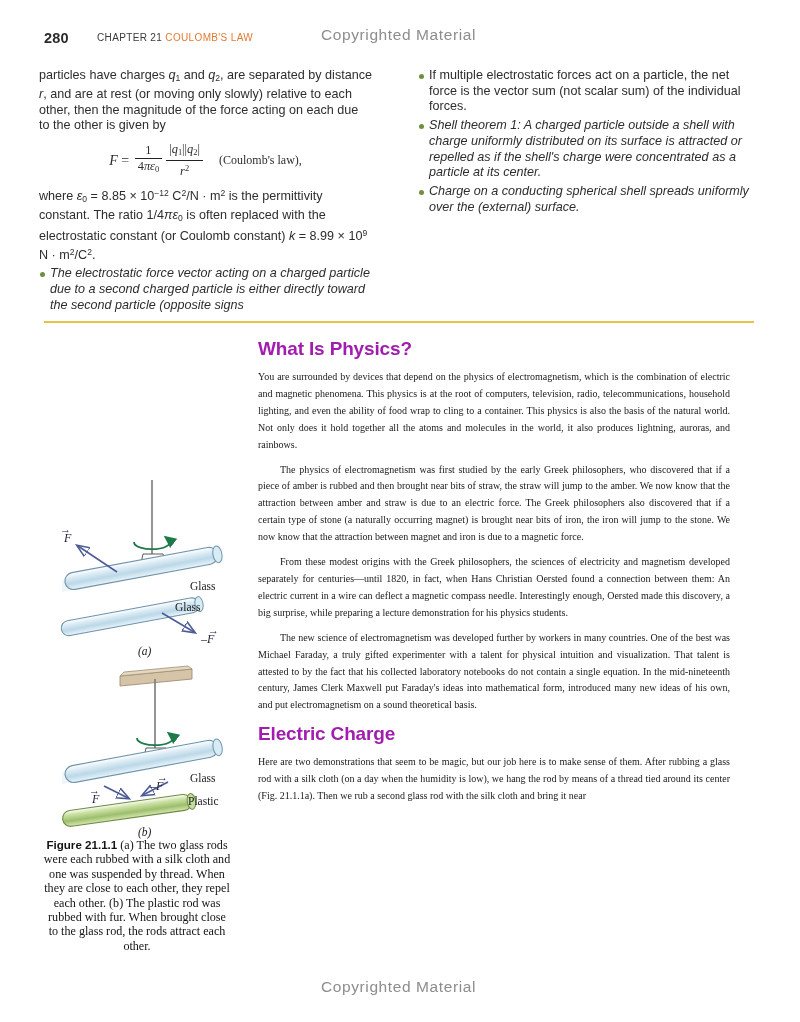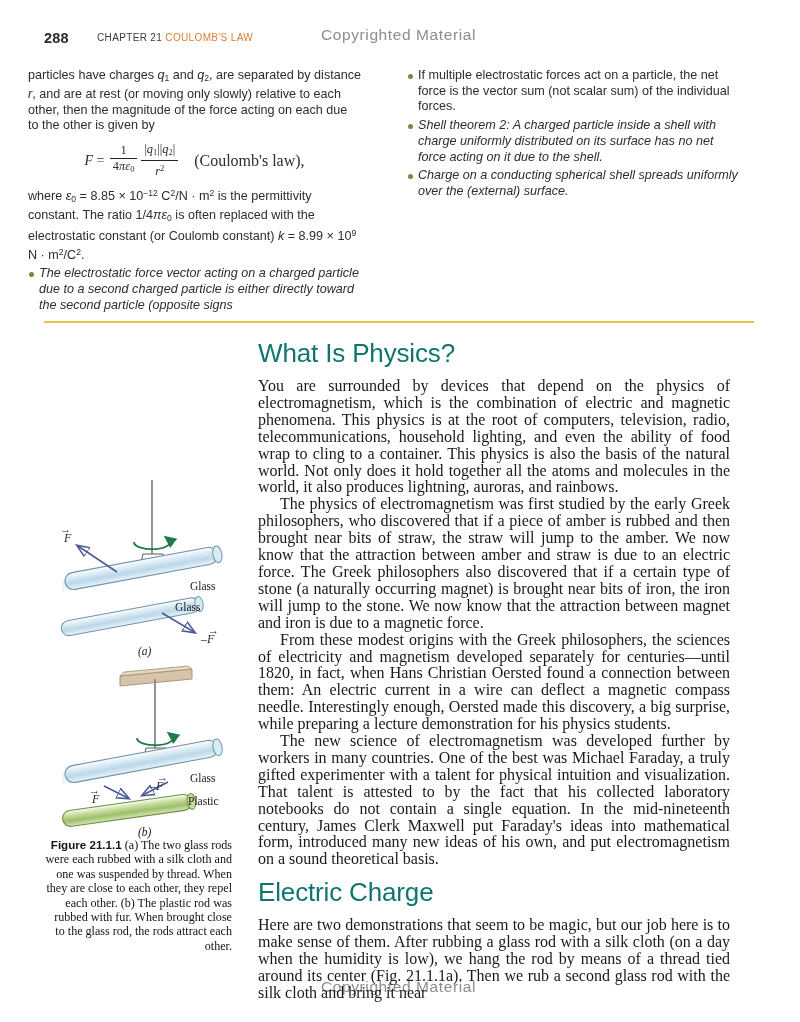--- a/index.html
+++ b/index.html
@@ -63,21 +63,21 @@
     font-family: "Liberation Sans", sans-serif;
     font-size: 15.5px;
     color: #8d8d8d;
     letter-spacing: .6px;
   }
 
   
   .summary {
     position: absolute;
     top: 68px;
-    left: 28px;
+    left: 39px;
     width: 712px;
     height: 238px;
   }
   .sum-col {
     position: absolute;
     top: 0;
     width: 333px;
     font-family: "Liberation Sans", sans-serif;
     font-size: 12.6px;
     line-height: 15.7px;
@@ -125,21 +125,21 @@
     line-height: 13px;
   }
   .frac .bar {
     width: 100%;
     height: 1px;
     background: #222;
     margin: 1px 0;
   }
   .eq-label {
     margin-left: 14px;
-    font-size: 16px;
+    font-size: 12px;
   }
   i.v { font-style: italic; }
   sub.s { font-size: .68em; vertical-align: -.25em; }
   sup.s { font-size: .68em; vertical-align: .45em; }
 
   
   .gold-rule {
     position: absolute;
     left: 44px;
     top: 321px;
@@ -150,66 +150,66 @@
 
   
   .maincol {
     position: absolute;
     left: 258px;
     top: 338px;
     width: 472px;
   }
   .sec-head {
     font-family: "Liberation Sans", sans-serif;
-    font-weight: normal;
-    font-size: 26px;
-    color: #0f766e;
+    font-weight: bold;
+    font-size: 19px;
+    color: #a21caf;
     letter-spacing: -.15px;
     margin: 0 0 9px 0;
   }
   .sec-head.second { margin-top: 9px; }
   .body-p {
     margin: 0;
     font-family: "Liberation Serif", serif;
-    font-size: 16px;
+    font-size: 10px;
     line-height: 16.9px;
     text-align: justify;
     color: #191919;
   }
-  .body-p.indent { text-indent: 22px; }
+  .body-p.indent { text-indent: 22px; margin-top: 8px; }
 
   
   .figure {
     position: absolute;
     left: 42px;
     top: 480px;
     width: 200px;
   }
   .figcaption {
     position: absolute;
     left: 42px;
     top: 838px;
     width: 190px;
     font-family: "Liberation Serif", serif;
     font-size: 12.1px;
     line-height: 14.4px;
     color: #141414;
-    text-align: right;
+    text-align: center;
   }
   .figcaption .fignum {
     font-family: "Liberation Sans", sans-serif;
     font-weight: bold;
     font-size: 11.6px;
   }
 </style>
 </head>
 <body>
 
 <div class="runhead">
-  <span class="folio">288</span>
+  <span class="folio">280</span>
   <span class="chap">
     <span>CHAPTER 21</span>
     <span class="chap-title">COULOMB'S LAW</span>
   </span>
 </div>
 <div class="watermark-top">Copyrighted Material</div>
 <div class="watermark-bottom">Copyrighted Material</div>
 
 <div class="summary">
 
@@ -233,21 +233,21 @@
       </span>
     </div>
 
     <p>where <i class="v">ε</i><sub class="s">0</sub> = 8.85 × 10<sup class="s">−12</sup> C<sup class="s">2</sup>/N · m<sup class="s">2</sup> is the permittivity constant. The ratio 1/4<i class="v">πε</i><sub class="s">0</sub> is often replaced with the electrostatic constant (or Coulomb constant) <i class="v">k</i> = 8.99 × 10<sup class="s">9</sup> N · m<sup class="s">2</sup>/C<sup class="s">2</sup>.</p>
 
     <p class="bullet-item">The electrostatic force vector acting on a charged particle due to a second charged particle is either directly toward the second particle (opposite signs</p>
   </div>
 
   <div class="sum-col right">
     <p class="bullet-item">If multiple electrostatic forces act on a particle, the net force is the vector sum (not scalar sum) of the individual forces.</p>
-    <p class="bullet-item">Shell theorem 2: A charged particle inside a shell with charge uniformly distributed on its surface has no net force acting on it due to the shell.</p>
+    <p class="bullet-item">Shell theorem 1: A charged particle outside a shell with charge uniformly distributed on its surface is attracted or repelled as if the shell's charge were concentrated as a particle at its center.</p>
     <p class="bullet-item">Charge on a conducting spherical shell spreads uniformly over the (external) surface.</p>
   </div>
 </div>
 
 <div class="gold-rule"></div>
 
 <div class="maincol">
   <h2 class="sec-head">What Is Physics?</h2>
   <p class="body-p">You are surrounded by devices that depend on the physics of electromagnetism, which is the combination of electric and magnetic phenomena. This physics is at the root of computers, television, radio, telecommunications, household lighting, and even the ability of food wrap to cling to a container. This physics is also the basis of the natural world. Not only does it hold together all the atoms and molecules in the world, it also produces lightning, auroras, and rainbows.</p>
   <p class="body-p indent">The physics of electromagnetism was first studied by the early Greek philosophers, who discovered that if a piece of amber is rubbed and then brought near bits of straw, the straw will jump to the amber. We now know that the attraction between amber and straw is due to an electric force. The Greek philosophers also discovered that if a certain type of stone (a naturally occurring magnet) is brought near bits of iron, the iron will jump to the stone. We now know that the attraction between magnet and iron is due to a magnetic force.</p>

